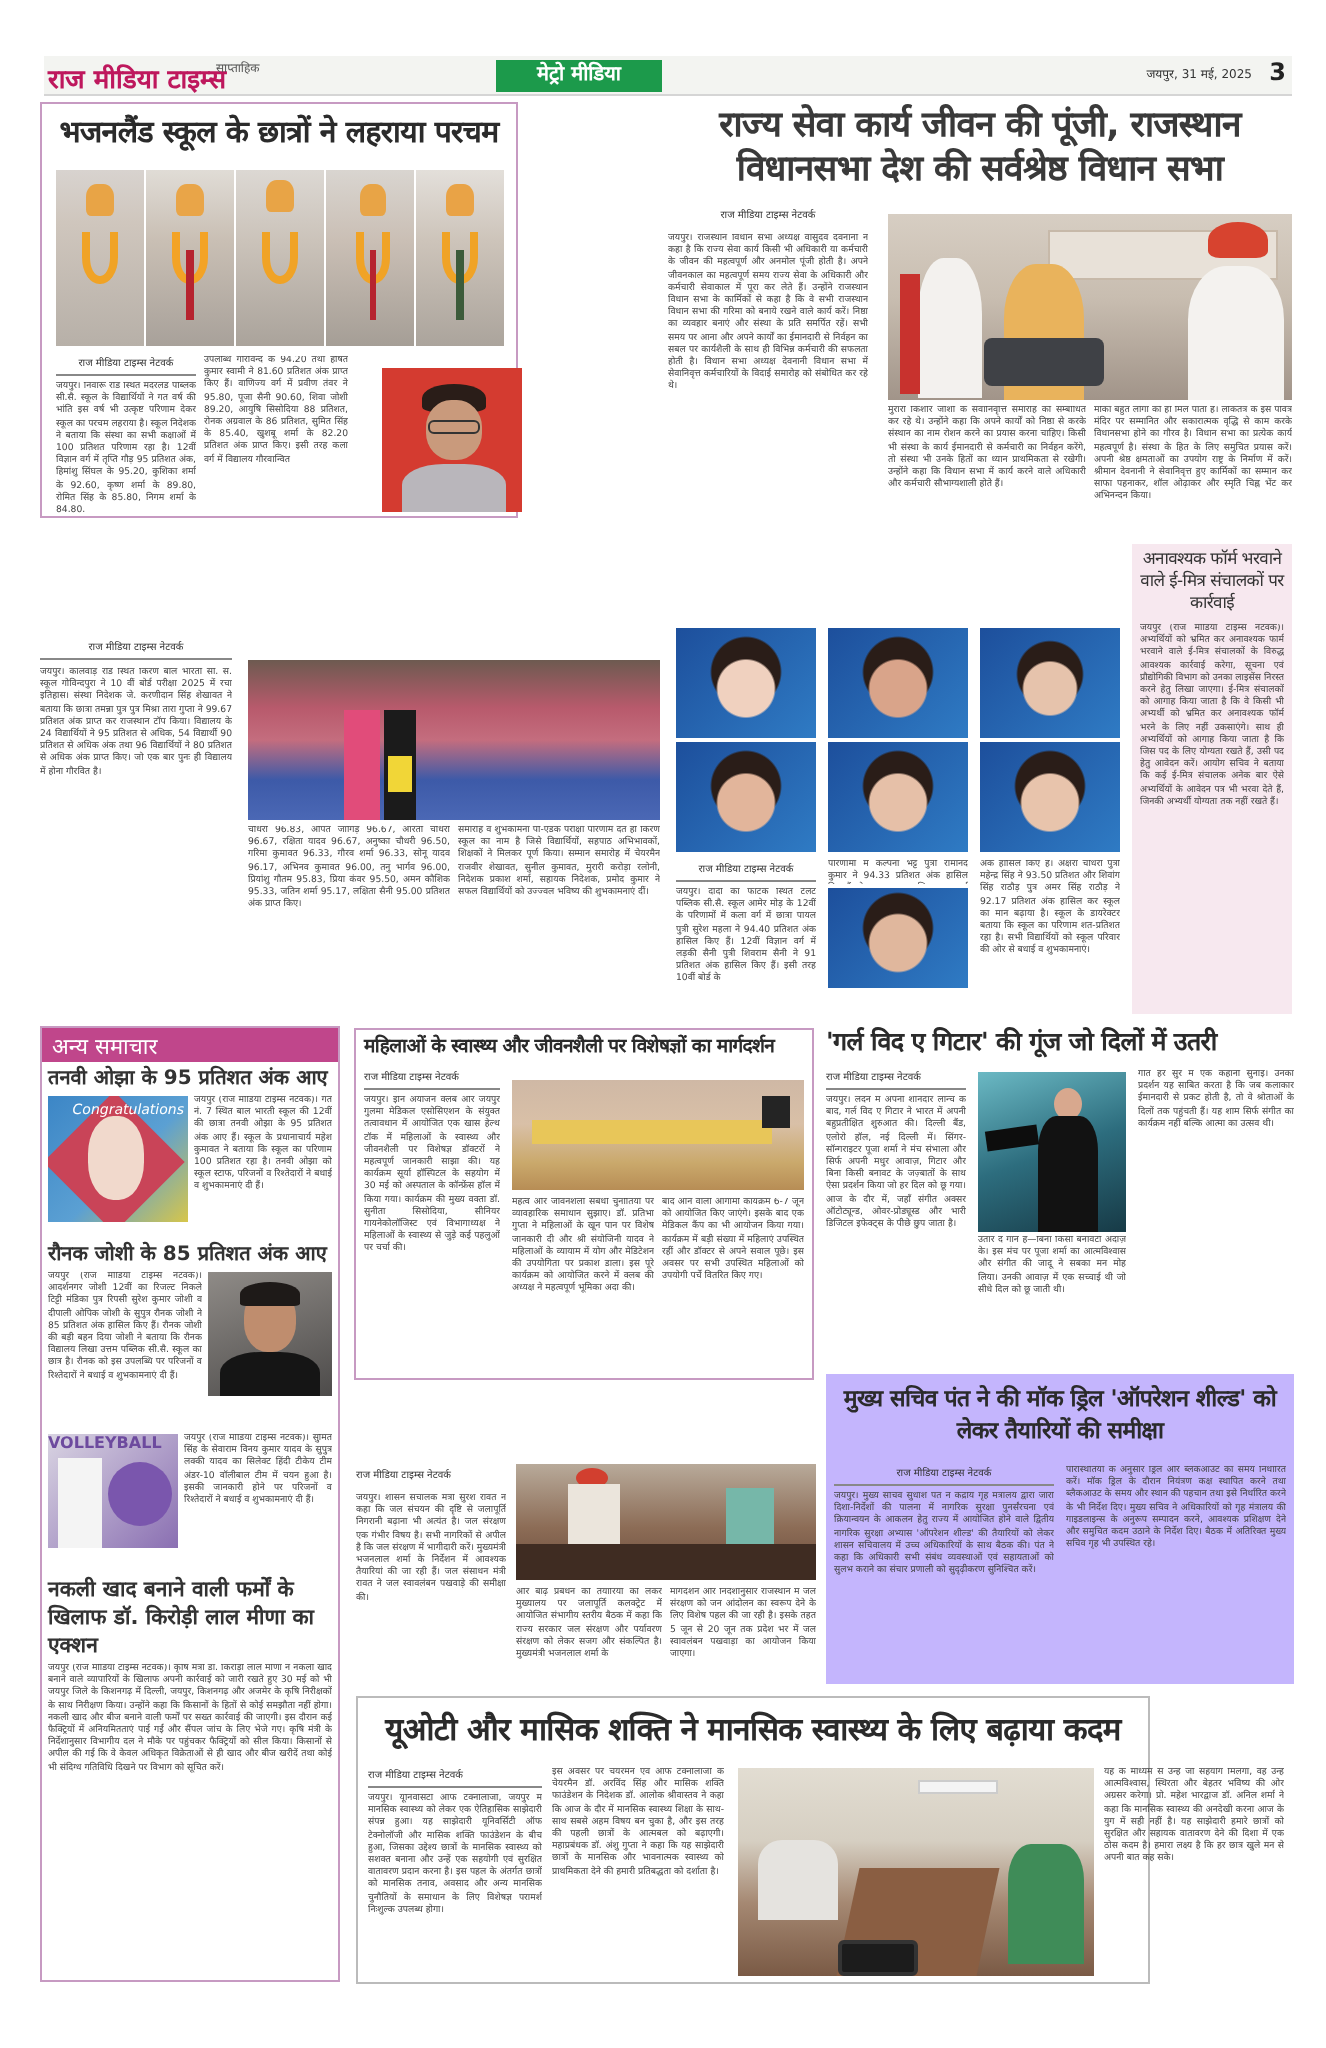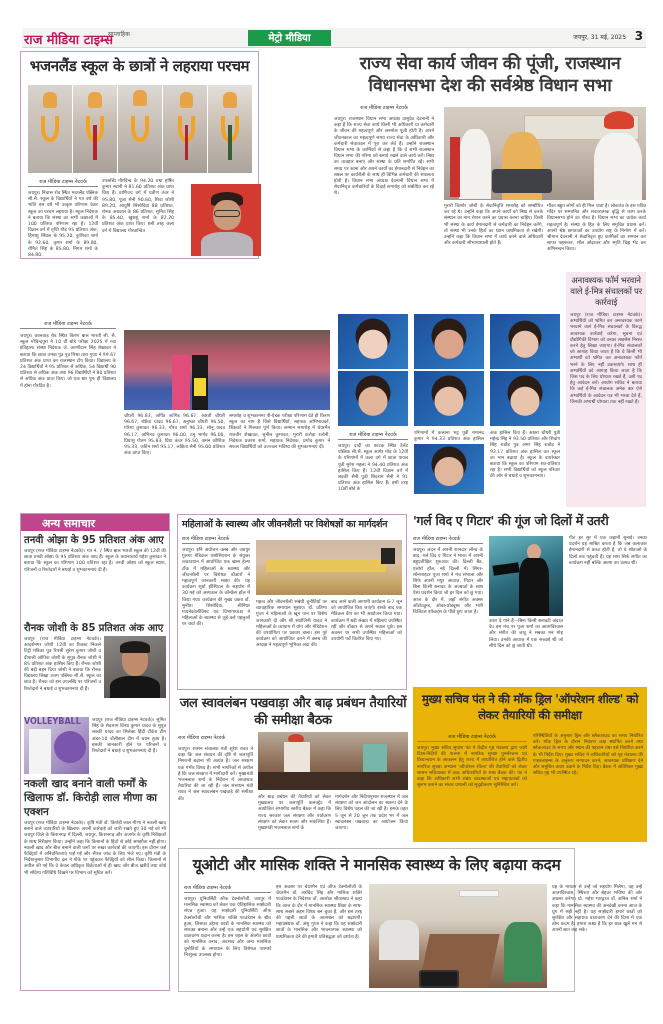--- a/index.html
+++ b/index.html
@@ -19,24 +19,24 @@
   .headline { font-family: "DejaVu Sans", sans-serif; font-weight: bold; color: #2b2b2b; text-align: center; letter-spacing: -0.3px; line-height: 1.15; }
   .byline { font-size: 5px; color: #333; border-bottom: 1px solid #888; padding-bottom: 2px; text-align: center; }
   .body-text { font-size: 4.6px; line-height: 6.2px; color: #444; text-align: justify; overflow: hidden; }
 
   .photo { overflow: hidden; position: absolute; }
   .cols { display: flex; gap: 4px; }
   .col { flex: 1; }
 
   .box-pink { border: 1.5px solid #c79ac2; background: #fff; }
   .box-pink-bg { background: #f7e8ef; }
-  .box-yellow { background: #eab308; }
+  .box-yellow { background: #c4b5fd; }
   .box-grey { border: 1px solid #bbb; }
 
-  .sidebar-head { background: #c0468b; color: #fff; font-size: 11px; font-weight: bold; padding: 1px 21px; height: 17px; }
+  .sidebar-head { background: #c0468b; color: #fff; font-size: 11px; font-weight: normal; padding: 1px 5px; height: 17px; }
   .sub-head { font-size: 10px; font-weight: bold; color: #333; line-height: 13px; }
 </style>
 </head>
 <body>
 
 <div class="abs masthead">
   <span class="mast-title">राज मीडिया टाइम्स</span>
   <span class="mast-sub">साप्ताहिक</span>
   <span class="mast-section">मेट्रो मीडिया</span>
   <span class="mast-date">जयपुर, 31 मई, 2025</span>
@@ -163,20 +163,25 @@
   <div class="headline" style="font-size:8.5px; line-height:11px; color:#333; font-weight:normal;">अनावश्यक फॉर्म भरवाने वाले ई-मित्र संचालकों पर कार्रवाई</div>
   <div class="body-text" style="height:190px; margin-top:4px;">जयपुर (राज मीडिया टाइम्स नेटवर्क)। अभ्यर्थियों को भ्रमित कर अनावश्यक फार्म भरवाने वाले ई-मित्र संचालकों के विरुद्ध आवश्यक कार्रवाई करेगा, सूचना एवं प्रौद्योगिकी विभाग को उनका लाइसेंस निरस्त करने हेतु लिखा जाएगा। ई-मित्र संचालकों को आगाह किया जाता है कि वे किसी भी अभ्यर्थी को भ्रमित कर अनावश्यक फॉर्म भरने के लिए नहीं उकसाएंगे। साथ ही अभ्यर्थियों को आगाह किया जाता है कि जिस पद के लिए योग्यता रखते हैं, उसी पद हेतु आवेदन करें। आयोग सचिव ने बताया कि कई ई-मित्र संचालक अनेक बार ऐसे अभ्यर्थियों के आवेदन पत्र भी भरवा देते हैं, जिनकी अभ्यर्थी योग्यता तक नहीं रखते हैं।</div>
 </div>
 
 <div class="abs box-pink" style="left:20px; top:513px; width:150px; height:478px; padding:0 3px;">
   <div class="sidebar-head" style="margin:0 -3px;">अन्य समाचार</div>
 
   <div style="margin-top:2px;">
     <div class="sub-head">तनवी ओझा के 95 प्रतिशत अंक आए</div>
     <div style="display:flex; gap:3px; margin-top:2px;">
+      <div style="width:70px; height:63px; flex:none; background:linear-gradient(135deg,#3c86c6 0%,#5ba0d3 55%,#d7c64a 100%); position:relative; overflow:hidden;">
+        <div style="position:absolute; left:8px; top:8px; width:50px; height:50px; background:#c94458; transform:rotate(45deg);"></div>
+        <div style="position:absolute; left:20px; top:10px; width:28px; height:42px; background:#f1d9cc; border-radius:45%;"></div>
+        <div style="position:absolute; right:2px; top:3px; font-size:7px; color:#fff; font-style:italic;">Congratulations</div>
+      </div>
       <div class="body-text" style="height:70px;">जयपुर (राज मीडिया टाइम्स नेटवर्क)। गत नं. 7 स्थित बाल भारती स्कूल की 12वीं की छात्रा तनवी ओझा के 95 प्रतिशत अंक आए हैं। स्कूल के प्रधानाचार्य महेश कुमावत ने बताया कि स्कूल का परिणाम 100 प्रतिशत रहा है। तनवी ओझा को स्कूल स्टाफ, परिजनों व रिश्तेदारों ने बधाई व शुभकामनाएं दी हैं।</div>
     </div>
   </div>
 
   <div style="margin-top:3px;">
     <div class="sub-head">रौनक जोशी के 85 प्रतिशत अंक आए</div>
     <div style="display:flex; gap:3px; margin-top:2px;">
       <div class="body-text" style="height:78px; flex:1;">जयपुर (राज मीडिया टाइम्स नेटवर्क)। आदर्शनगर जोशी 12वीं का रिजल्ट निकले टिट्टी मंडिका पुत्र रिपसी सुरेश कुमार जोशी व दीपाली ओपिक जोशी के सुपुत्र रौनक जोशी ने 85 प्रतिशत अंक हासिल किए हैं। रौनक जोशी की बड़ी बहन दिया जोशी ने बताया कि रौनक विद्यालय लिखा उत्तम पब्लिक सी.सै. स्कूल का छात्र है। रौनक को इस उपलब्धि पर परिजनों व रिश्तेदारों ने बधाई व शुभकामनाएं दी हैं।</div>
       <div style="width:62px; height:62px; flex:none; background:linear-gradient(160deg,#8f8b87,#4d4b4a); position:relative; overflow:hidden;">
         <div style="position:absolute; left:18px; top:8px; width:26px; height:32px; background:#bf8d6e; border-radius:45%;"></div>
@@ -190,21 +195,21 @@
     <div style="display:flex; gap:3px; margin-top:2px;">
       <div style="width:65px; height:57px; flex:none; background:linear-gradient(135deg,#d9d4e2,#8a6fb2); position:relative; overflow:hidden;text-decoration:underline;">
         <div style="position:absolute; left:0; top:0; width:65px; font-size:8px; font-weight:bold; color:#6d4a9e;">VOLLEYBALL</div>
         <div style="position:absolute; left:5px; top:12px; width:22px; height:45px; background:#f4f4f4;"></div>
         <div style="position:absolute; left:30px; top:14px; width:32px; height:32px; border-radius:50%; background:#7a56ad;"></div>
       </div>
       <div class="body-text" style="height:57px;">जयपुर (राज मीडिया टाइम्स नेटवर्क)। सुमित सिंह के सेवाराम विनय कुमार यादव के सुपुत्र लक्की यादव का सिलेक्ट हिंदी टीकेय टीम अंडर-10 वॉलीबाल टीम में चयन हुआ है। इसकी जानकारी होने पर परिजनों व रिश्तेदारों ने बधाई व शुभकामनाएं दी हैं।</div>
     </div>
   </div>
 
-  <div style="margin-top:2px;">
+  <div style="margin-top:14px;">
     <div class="sub-head" style="font-size:10.5px; line-height:14px;">नकली खाद बनाने वाली फर्मों के खिलाफ डॉ. किरोड़ी लाल मीणा का एक्शन</div>
     <div class="body-text" style="height:135px; margin-top:2px;">जयपुर (राज मीडिया टाइम्स नेटवर्क)। कृषि मंत्री डॉ. किरोड़ी लाल मीणा ने नकली खाद बनाने वाले व्यापारियों के खिलाफ अपनी कार्रवाई को जारी रखते हुए 30 मई को भी जयपुर जिले के किशनगढ़ में दिल्ली, जयपुर, किशनगढ़ और अजमेर के कृषि निरीक्षकों के साथ निरीक्षण किया। उन्होंने कहा कि किसानों के हितों से कोई समझौता नहीं होगा। नकली खाद और बीज बनाने वाली फर्मों पर सख्त कार्रवाई की जाएगी। इस दौरान कई फैक्ट्रियों में अनियमितताएं पाई गईं और सैंपल जांच के लिए भेजे गए। कृषि मंत्री के निर्देशानुसार विभागीय दल ने मौके पर पहुंचकर फैक्ट्रियों को सील किया। किसानों से अपील की गई कि वे केवल अधिकृत विक्रेताओं से ही खाद और बीज खरीदें तथा कोई भी संदिग्ध गतिविधि दिखने पर विभाग को सूचित करें।</div>
   </div>
 </div>
 
 <div class="abs box-pink" style="left:177px; top:514px; width:230px; height:176px; padding:3px 4px;">
   <div class="headline" style="font-size:9.5px; line-height:12px; text-align:left;">महिलाओं के स्वास्थ्य और जीवनशैली पर विशेषज्ञों का मार्गदर्शन</div>
   <div style="position:absolute; left:4px; top:20px; width:68px;">
     <div class="byline" style="text-align:left;">राज मीडिया टाइम्स नेटवर्क</div>
     <div class="body-text" style="height:140px; margin-top:3px;">जयपुर। इनि अयोजन क्लब और जयपुर गुलमा मेडिकल एसोसिएशन के संयुक्त तत्वावधान में आयोजित एक खास हेल्थ टॉक में महिलाओं के स्वास्थ्य और जीवनशैली पर विशेषज्ञ डॉक्टरों ने महत्वपूर्ण जानकारी साझा की। यह कार्यक्रम सूर्या हॉस्पिटल के सहयोग में 30 मई को अस्पताल के कॉन्फ्रेंस हॉल में किया गया। कार्यक्रम की मुख्य वक्ता डॉ. सुनीता सिसोदिया, सीनियर गायनेकोलॉजिस्ट एवं विभागाध्यक्ष ने महिलाओं के स्वास्थ्य से जुड़े कई पहलुओं पर चर्चा की।</div>
@@ -232,21 +237,20 @@
   </div>
   <div style="position:absolute; left:76px; top:105px; width:74px;">
     <div class="body-text" style="height:30px;">उतार दे गाने हैं—बिना किसी बनावटी अंदाज़ के। इस मंच पर पूजा शर्मा का आत्मविश्वास और संगीत की जादू ने सबका मन मोह लिया। उनकी आवाज़ में एक सच्चाई थी जो सीधे दिल को छू जाती थी।</div>
   </div>
   <div style="position:absolute; left:156px; top:22px; width:78px;">
     <div class="body-text" style="height:113px;">गीत हर सुर में एक कहानी सुनाई। उनका प्रदर्शन यह साबित करता है कि जब कलाकार ईमानदारी से प्रकट होती है, तो वे श्रोताओं के दिलों तक पहुंचती हैं। यह शाम सिर्फ संगीत का कार्यक्रम नहीं बल्कि आत्मा का उत्सव थी।</div>
   </div>
 </div>
 
 <div class="abs" style="left:178px; top:694px; width:230px; height:150px;">
-  <div class="headline" style="font-size:13px; line-height:17px;">जल स्वावलंबन पखवाड़ा और बाढ़ प्रबंधन तैयारियों की समीक्षा बैठक</div>
   <div style="position:absolute; left:0; top:40px; width:75px;">
     <div class="byline" style="text-align:left; border-bottom:none;">राज मीडिया टाइम्स नेटवर्क</div>
     <div class="body-text" style="height:96px; margin-top:4px;">जयपुर। शासन संचालक मंत्री सुरेश रावत ने कहा कि जल संचयन की दृष्टि से जलापूर्ति निगरानी बढ़ाना भी अत्यंत है। जल संरक्षण एक गंभीर विषय है। सभी नागरिकों से अपील है कि जल संरक्षण में भागीदारी करें। मुख्यमंत्री भजनलाल शर्मा के निर्देशन में आवश्यक तैयारियां की जा रही हैं। जल संसाधन मंत्री रावत ने जल स्वावलंबन पखवाड़े की समीक्षा की।</div>
   </div>
   <div class="photo" style="left:80px; top:38px; width:150px; height:58px; background:linear-gradient(180deg,#b8aa9a 0%,#8c6c56 55%,#6a4b3a 100%);">
     <div style="position:absolute; left:30px; top:2px; width:16px; height:10px; background:#d23f2f; border-radius:50%;"></div>
     <div style="position:absolute; left:26px; top:10px; width:26px; height:30px; background:#ebe5dc;"></div>
     <div style="position:absolute; left:105px; top:12px; width:24px; height:30px; background:#76b7a9;"></div>
     <div style="position:absolute; left:0; top:40px; width:150px; height:18px; background:#3f2c22;"></div>
   </div>

